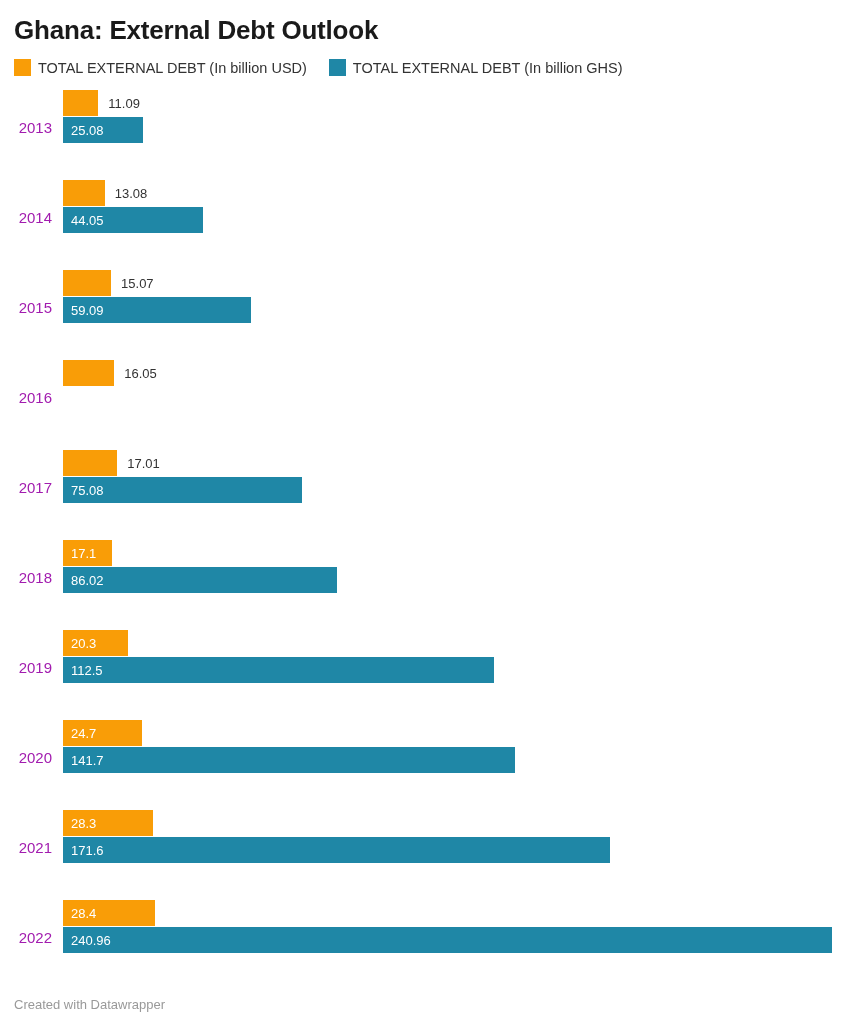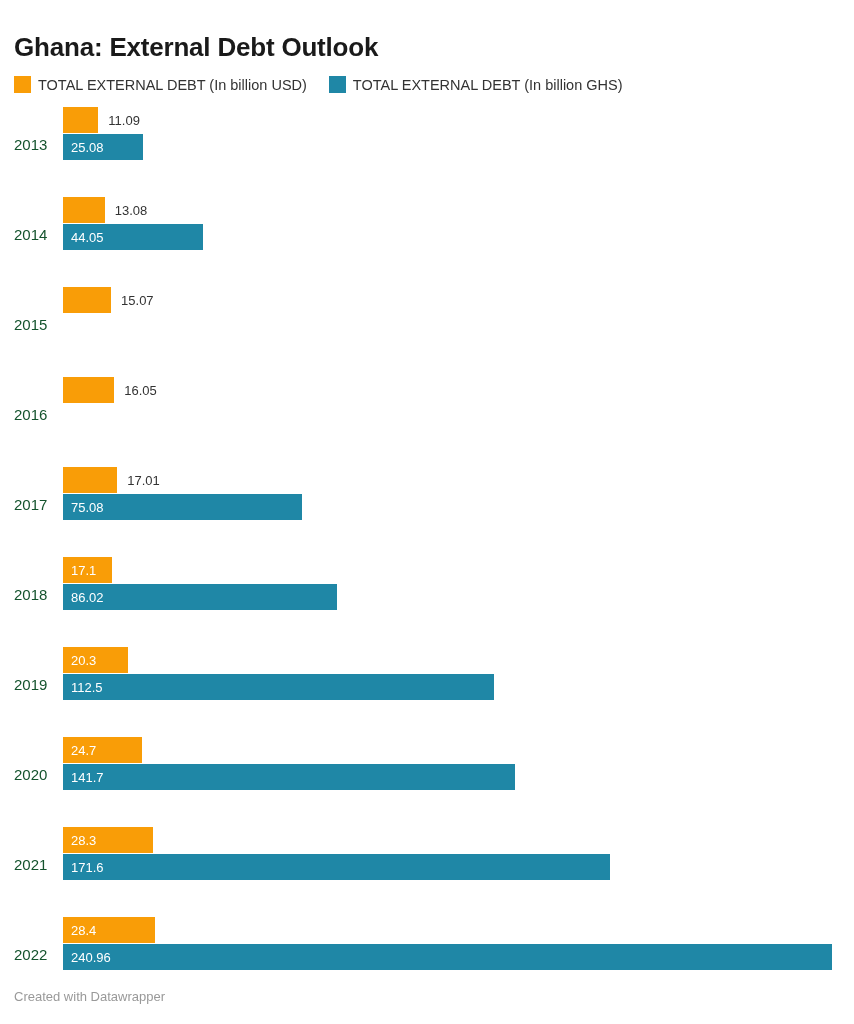--- a/index.html
+++ b/index.html
@@ -21,23 +21,24 @@
     box-sizing: border-box;
     padding: 0 14px;
   }
 
   
   #chart-title {
     font-size: 26px;
     font-weight: bold;
     color: #1a1a1a;
     letter-spacing: -0.2px;
-    padding-top: 32px;
+    padding-top: 7px;
     line-height: 1.2;
     white-space: nowrap;
+    margin-top: 8px;
   }
   #legend {
     display: flex;
     align-items: center;
     gap: 22px;
     margin-top: 13px;
     margin-bottom: 6px;
   }
   .legend-item {
     display: flex;
@@ -64,22 +65,23 @@
   .row {
     position: relative;
     height: 90px;
   }
   .row-label {
     position: absolute;
     left: 0;
     width: 38px;
     top: 50%;
     transform: translateY(-50%);
+    text-align: right;
     font-size: 15px;
-    color: #14532d;
+    color: #a21caf;
     line-height: 1;
   }
   .bars {
     position: absolute;
     left: 49px;
     right: 0;
     top: 0;
     bottom: 0;
   }
   .bar-wrap {
@@ -169,20 +171,25 @@
           </div>
         </div>
       </div>
       <div class="row">
         <div class="row-label">2015</div>
         <div class="bars">
           <div class="bar-wrap usd">
             <div class="bar usd" style="width: 48.066px; background: rgb(249, 157, 7);"></div>
             <span class="bar-value outside">15.07</span>
           </div>
+          <div class="bar-wrap ghs">
+            <div class="bar ghs" style="width: 188.469px; background: rgb(31, 135, 166);">
+              <span class="bar-value inside">59.09</span>
+            </div>
+          </div>
         </div>
       </div>
       <div class="row">
         <div class="row-label">2016</div>
         <div class="bars">
           <div class="bar-wrap usd">
             <div class="bar usd" style="width: 51.1917px; background: rgb(249, 157, 7);"></div>
             <span class="bar-value outside">16.05</span>
           </div>
         </div>

